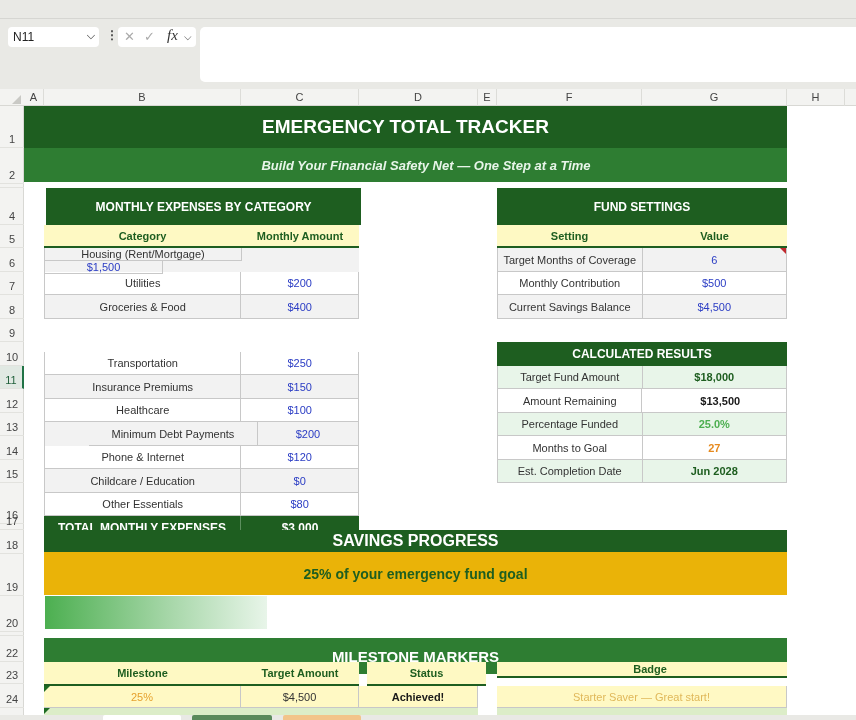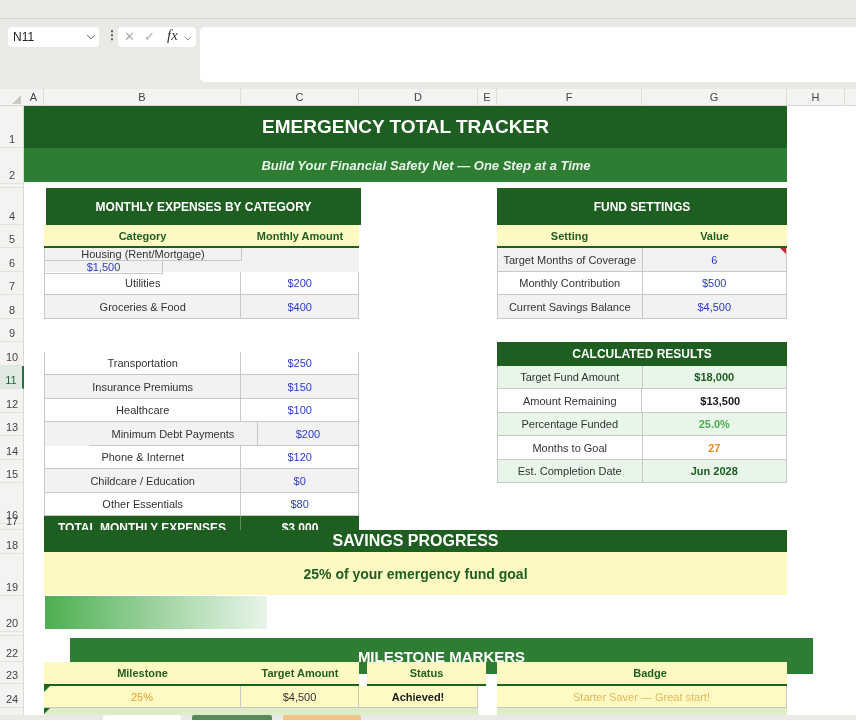--- a/index.html
+++ b/index.html
@@ -35,21 +35,21 @@
   .row-white { background: #fff; }
   .tbl-border { border-left: 1px solid #c8c8c8; }
   .total { background: #1e5e20; color: #fff; font-weight: bold; font-size: 12px; display: flex; align-items: center; justify-content: center; border-right: 1px solid #5c8f5e; }
   .res-green { background: #e8f5e9; }
   .bold-dark { font-weight: bold; color: #1a1a1a; }
   .bold-green { font-weight: bold; color: #1e5e20; }
   .pct-green { font-weight: bold; color: #4caf50; }
   .orange { font-weight: bold; color: #e68a1e; }
   .comment-mark { position: absolute; right: 0; top: 0; width: 0; height: 0; border-left: 6px solid transparent; border-top: 6px solid #c0282e; }
   .prog-hdr { background: #1e5e20; color: #fff; font-weight: bold; font-size: 16px; display: flex; align-items: center; justify-content: center; }
-  .prog-text { background: #fef9c3; color: #1e5e20; font-weight: bold; font-size: 14px; display: flex; align-items: center; justify-content: center; }
+  .prog-text { background: #eab308; color: #1e5e20; font-weight: bold; font-size: 14px; display: flex; align-items: center; justify-content: center; }
   .prog-bar { background: linear-gradient(to right, #4caf50, #a5d6a7 55%, #e8f5e9); }
   .ms-hdr { background: #2e7d32; color: #fff; font-weight: bold; font-size: 15px; display: flex; align-items: center; justify-content: center; }
   .ms-row { background: #fff9c4; }
   .ms-row2 { background: #dcedc8; }
   .green-tri { position: absolute; left: 0; top: 0; width: 0; height: 0; border-right: 6px solid transparent; border-top: 6px solid #1e6b23; }
   .tabbar { position: absolute; left: 0; top: 715px; width: 856px; height: 5px; background: #e9e9e5; }
   .tab { position: absolute; top: 0; height: 5px; border-radius: 2px 2px 0 0; }
 </style>
 </head>
 <body>
@@ -207,25 +207,25 @@
     <div style="display:flex;height:23px;" class="res-green tbl-border">
       <div class="cell" style="width:145px;">Est. Completion Date</div>
       <div class="cell bold-green" style="width:145px;">Jun 2028</div>
     </div>
   </div>
 
   <div class="abs prog-hdr" style="left:20px;top:424px;width:743px;height:22px;">SAVINGS PROGRESS</div>
   <div class="abs prog-text" style="left:20px;top:446px;width:743px;height:43px;">25% of your emergency fund goal</div>
   <div class="abs prog-bar" style="left:21px;top:490px;width:222px;height:33px;"></div>
 
-  <div class="abs ms-hdr" style="left:20px;top:532px;width:743px;height:36px;margin-left:26px;">MILESTONE MARKERS</div>
+  <div class="abs ms-hdr" style="left:20px;top:532px;width:743px;height:36px;">MILESTONE MARKERS</div>
   <div class="abs col-hdr" style="left:20px;top:556px;width:197px;height:24px;">Milestone</div>
   <div class="abs col-hdr" style="left:217px;top:556px;width:118px;height:24px;">Target Amount</div>
   <div class="abs col-hdr" style="left:343px;top:556px;width:119px;height:24px;">Status</div>
-  <div class="abs col-hdr" style="left:473px;top:556px;width:290px;height:24px;padding-left:16px;">Badge</div>
+  <div class="abs col-hdr" style="left:473px;top:556px;width:290px;height:16px;padding-left:16px;">Badge</div>
 
   <div class="abs" style="left:20px;top:580px;width:743px;height:22px;">
     <div class="abs cell ms-row" style="left:0;top:0;width:197px;height:22px;color:#e6a12e;">
       <span class="green-tri"></span>
       <span>25%</span>
     </div>
     <div class="abs cell ms-row" style="left:197px;top:0;width:118px;height:22px;">$4,500</div>
     <div class="abs cell ms-row bold-dark" style="left:315px;top:0;width:119px;height:22px;">Achieved!</div>
     <div class="abs cell ms-row" style="left:453px;top:0;width:290px;height:22px;color:#e0b85a;">Starter Saver — Great start!</div>
   </div>

